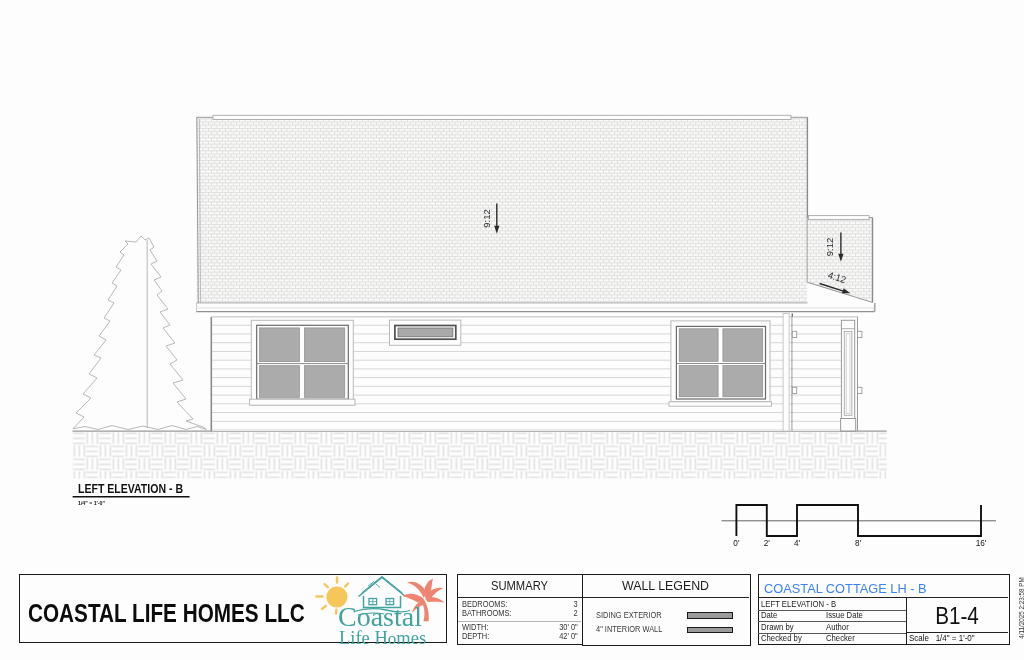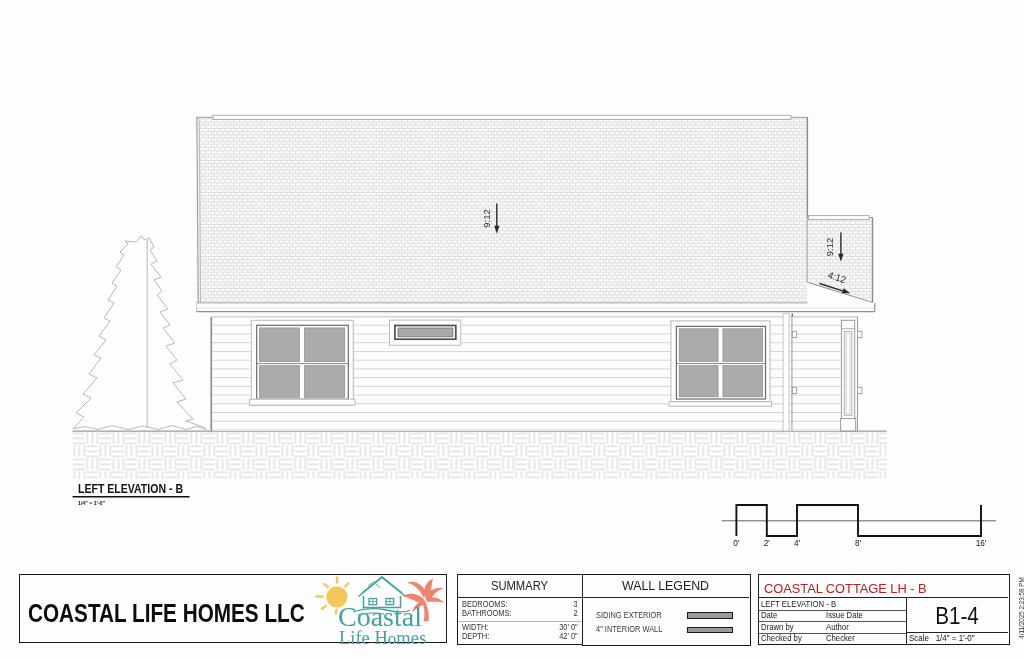--- a/index.html
+++ b/index.html
@@ -247,21 +247,21 @@
 <div class="abs" style="left:582px;top:596.8px;width:167px;height:0;border-top:1.4px solid #222;"></div>
 
 <div class="abs" style="left:595.8px;top:610.4px;font-size:8.8px;color:#3a3a3a;transform:scaleX(0.845);transform-origin:0 0;">SIDING EXTERIOR</div>
 <div class="abs" style="left:687px;top:612.3px;width:43.5px;height:4.8px;background:#9b9b9b;border:1.4px solid #1a1a1a;"></div>
 
 <div class="abs" style="left:595.8px;top:624.4px;font-size:8.8px;color:#3a3a3a;transform:scaleX(0.845);transform-origin:0 0;">4" INTERIOR WALL</div>
 <div class="abs" style="left:687px;top:627.2px;width:43.5px;height:4.2px;background:#9b9b9b;border:1.4px solid #1a1a1a;"></div>
 
 <div class="tb" style="left:757.5px;top:574.2px;width:250px;height:69px;"></div>
 
-<div class="abs" style="left:764px;top:581.4px;font-size:12.8px;color:#b91c1c;white-space:nowrap;">COASTAL COTTAGE LH - B</div>
+<div class="abs" style="left:764px;top:581.4px;font-size:12.8px;color:#3b82f6;white-space:nowrap;">COASTAL COTTAGE LH - B</div>
 <div class="abs" style="left:757.5px;top:597.3px;width:250px;height:0;border-top:1.4px solid #222;"></div>
 
 <div class="abs" style="left:905.7px;top:597.3px;width:0;height:46.3px;border-left:1.3px solid #222;"></div>
 
 <div class="abs" style="left:761px;top:598.6px;font-size:9.3px;color:#222;transform:scaleX(0.83);transform-origin:0 0;white-space:nowrap;">LEFT ELEVATION - B</div>
 <div class="abs" style="left:757.5px;top:609.7px;width:148px;height:0;border-top:1px solid #555;"></div>
 
 <div class="abs" style="left:761px;top:609.5px;font-size:9.3px;color:#222;transform:scaleX(0.83);transform-origin:0 0;">Date</div>
 <div class="abs" style="left:826px;top:609.5px;font-size:9.3px;color:#222;transform:scaleX(0.83);transform-origin:0 0;white-space:nowrap;">Issue Date</div>
 <div class="abs" style="left:757.5px;top:620.9px;width:148px;height:0;border-top:1px solid #555;"></div>

